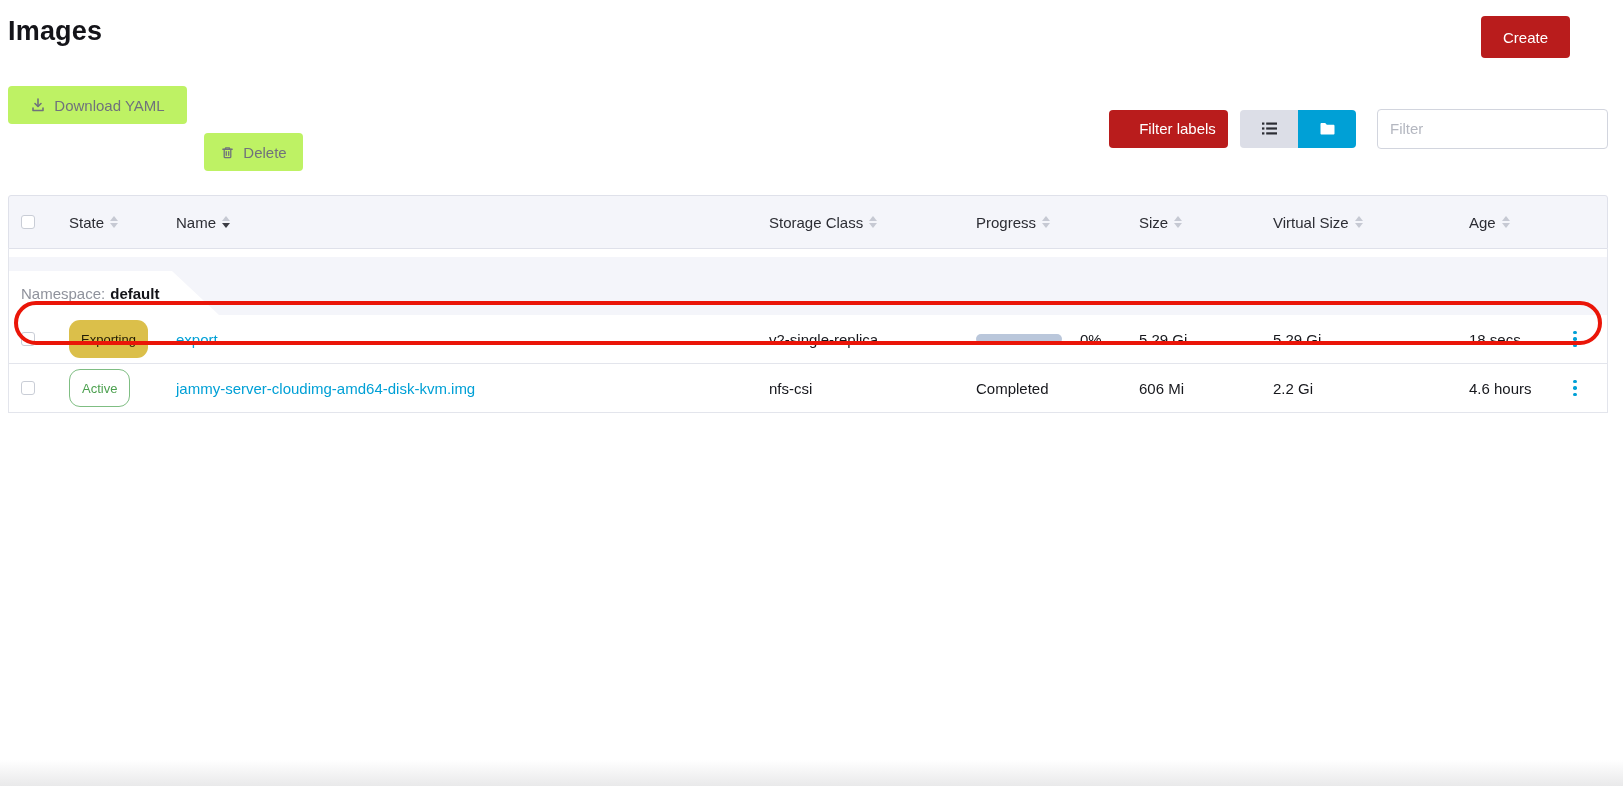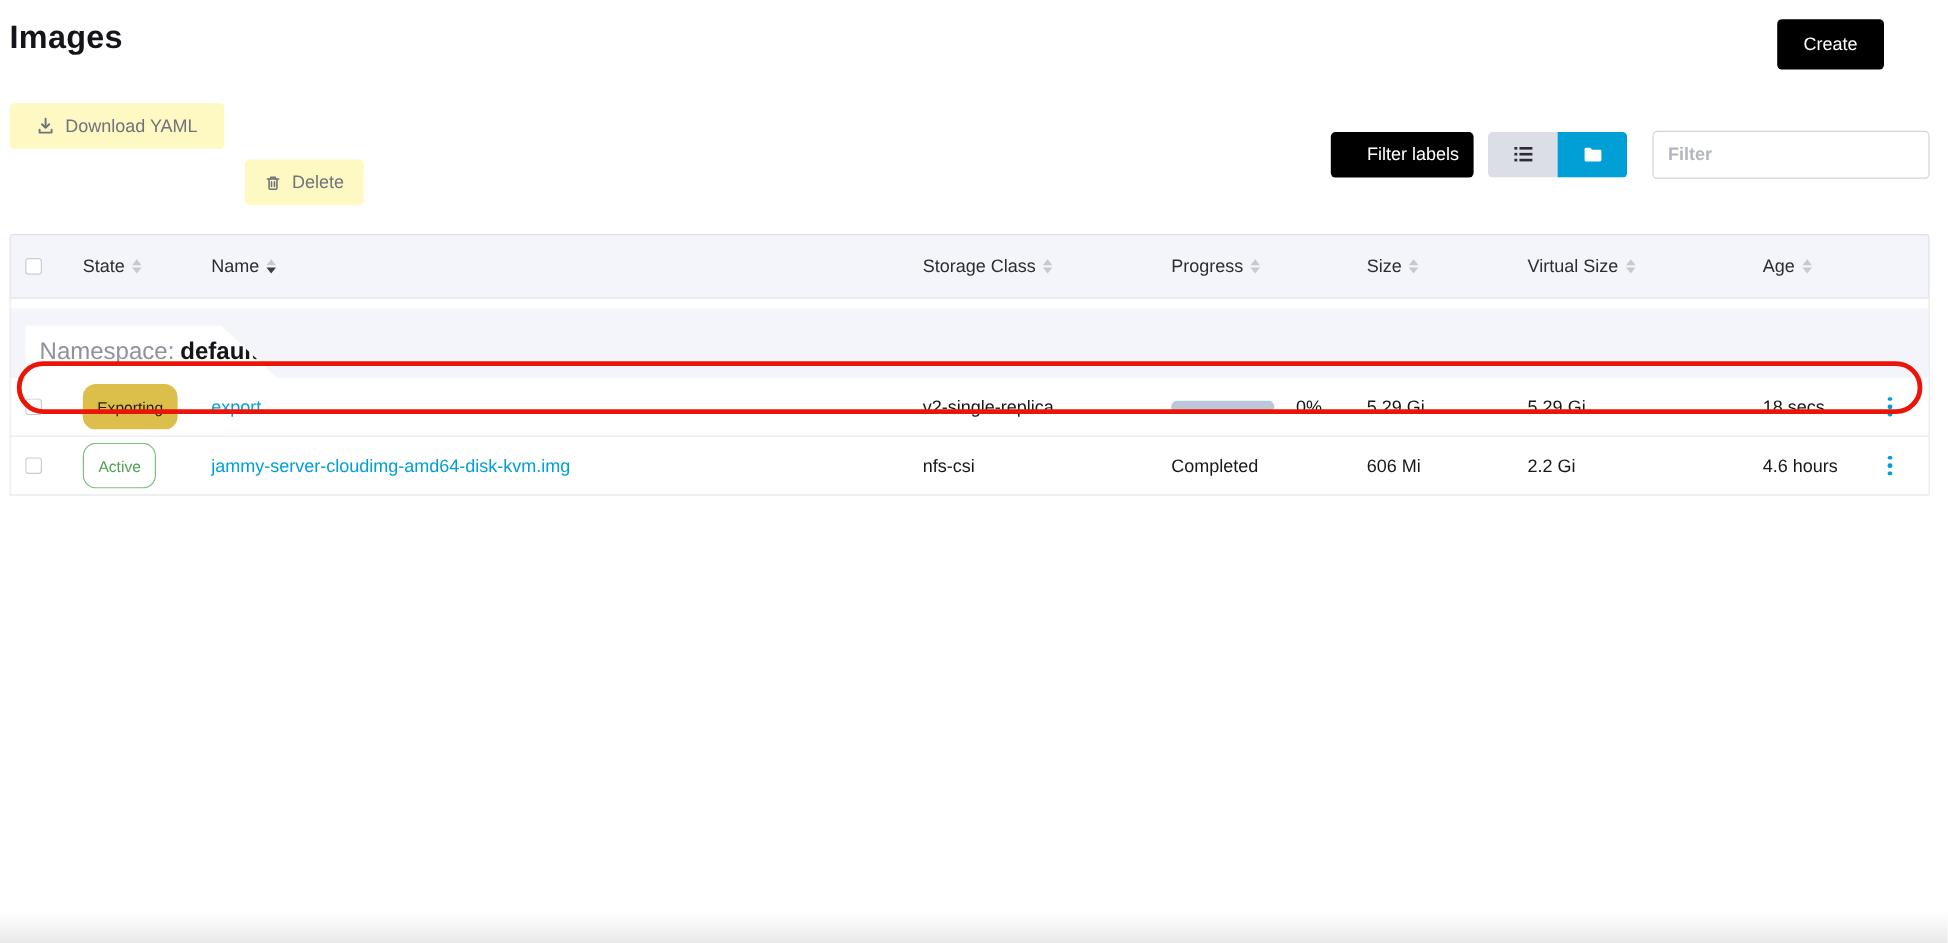--- a/index.html
+++ b/index.html
@@ -7,60 +7,60 @@
   body { font-family: "Liberation Sans", "DejaVu Sans", sans-serif; color: #17181d; font-size: 15px; }
 
   .page { position: relative; height: 100%; padding: 0 15px 0 8px; }
 
   
   .page-header { display: flex; justify-content: space-between; align-items: flex-start; padding-top: 16px; }
   .page-title { font-size: 27px; font-weight: 700; letter-spacing: 0.2px; color: #141419; }
   .btn { display: inline-flex; align-items: center; justify-content: center; gap: 8px;
          height: 38px; border-radius: 4px; font-size: 15px; cursor: pointer; border: none;
          padding: 0 18px; white-space: nowrap; }
-  .btn-primary { background: #000000; color: #ffffff; margin-left: 48px; }
-  .btn-disabled { background: #fef9c3; color: #70727c; cursor: default; }
+  .btn-primary { background: #b91c1c; color: #ffffff; margin-left: 48px; }
+  .btn-disabled { background: #bef264; color: #70727c; cursor: default; }
   .create-btn { height: 42px; margin-right: 38px; padding: 0 22px; }
 
   
   .toolbar { display: flex; justify-content: space-between; align-items: center; margin-top: 28px; }
   .toolbar-left { display: flex; gap: 17px; }
   .toolbar-right { display: flex; align-items: center; }
   .btn-dl { width: 179px; }
   .btn-del { width: 99px; margin-top: 47px; }
   .btn-filter-labels { width: 119px; margin-right: 12px; padding-left: 36px; }
   .seg { display: flex; border-radius: 4px; overflow: hidden; margin-right: 21px; }
   .seg-btn { width: 58px; height: 38px; display: flex; align-items: center; justify-content: center; cursor: pointer; }
   .seg-inactive { background: #dcdee7; }
   .seg-active { background: #00a0d6; }
   .filter-input { width: 231px; height: 40px; border: 1px solid #d2d5de; border-radius: 4px;
                   padding: 12px 12px; font-size: 15px; color: #17181d; outline: none;
-                  font-family: "Liberation Sans", sans-serif; font-weight: bold; }
+                  font-family: "Liberation Sans", sans-serif; }
   .filter-input::placeholder { color: #b4b7c0; }
 
   
   .table-wrap { position: relative; margin-top: 24px; }
   .grid-cols { display: grid; grid-template-columns: 36px 107px 593px 207px 163px 134px 196px 92px 1fr;
                padding-left: 12px; align-items: center; }
   .t-head { height: 54px; background: #f4f5fa; border: 1px solid #dfe1ea; border-radius: 3px 3px 0 0;
             color: #2c2d34; font-size: 15px; }
   .th { display: flex; align-items: center; gap: 6px; padding-left: 12px; }
   .th:first-child { padding-left: 0; }
   .sort { display: inline-flex; flex-direction: column; gap: 2px; cursor: pointer; }
   .car { width: 0; height: 0; border-left: 4px solid transparent; border-right: 4px solid transparent; }
   .car.up { border-bottom: 5px solid #c6c9d3; }
   .car.down { border-top: 5px solid #c6c9d3; }
   .sort.active .car.down { border-top-color: #3c3d45; }
 
   .t-body { border: 1px solid #e3e5ec; border-top: none; border-bottom: none; }
   .t-gap { height: 8px; background: #ffffff; }
   .group-area { height: 58px; background: #f4f5fa; position: relative; }
-  .group-tab { position: absolute; left: 12px; bottom: 0; height: 44px; width: 210px; background: #ffffff;
+  .group-tab { position: absolute; left: 0; bottom: 0; height: 44px; width: 210px; background: #ffffff;
                clip-path: polygon(0 0, 163px 0, 210px 100%, 0 100%);
-               display: flex; align-items: center; padding-left: 12px; font-size: 20px; }
+               display: flex; align-items: center; padding-left: 12px; font-size: 15px; }
   .group-label { color: #8f929c; margin-right: 5px; }
   .group-value { color: #141419; font-weight: 700; }
 
   .t-row { height: 49px; background: #ffffff; border-bottom: 1px solid #e3e5ec; font-size: 15px; }
   .cell { padding-left: 12px; display: flex; align-items: center; overflow: hidden; }
   .cell.cb-cell { padding-left: 0; }
 
   .checkbox { width: 14px; height: 14px; border: 1px solid #c9cdd6; border-radius: 3px; background: #fff;
               display: inline-block; cursor: pointer; }
 

